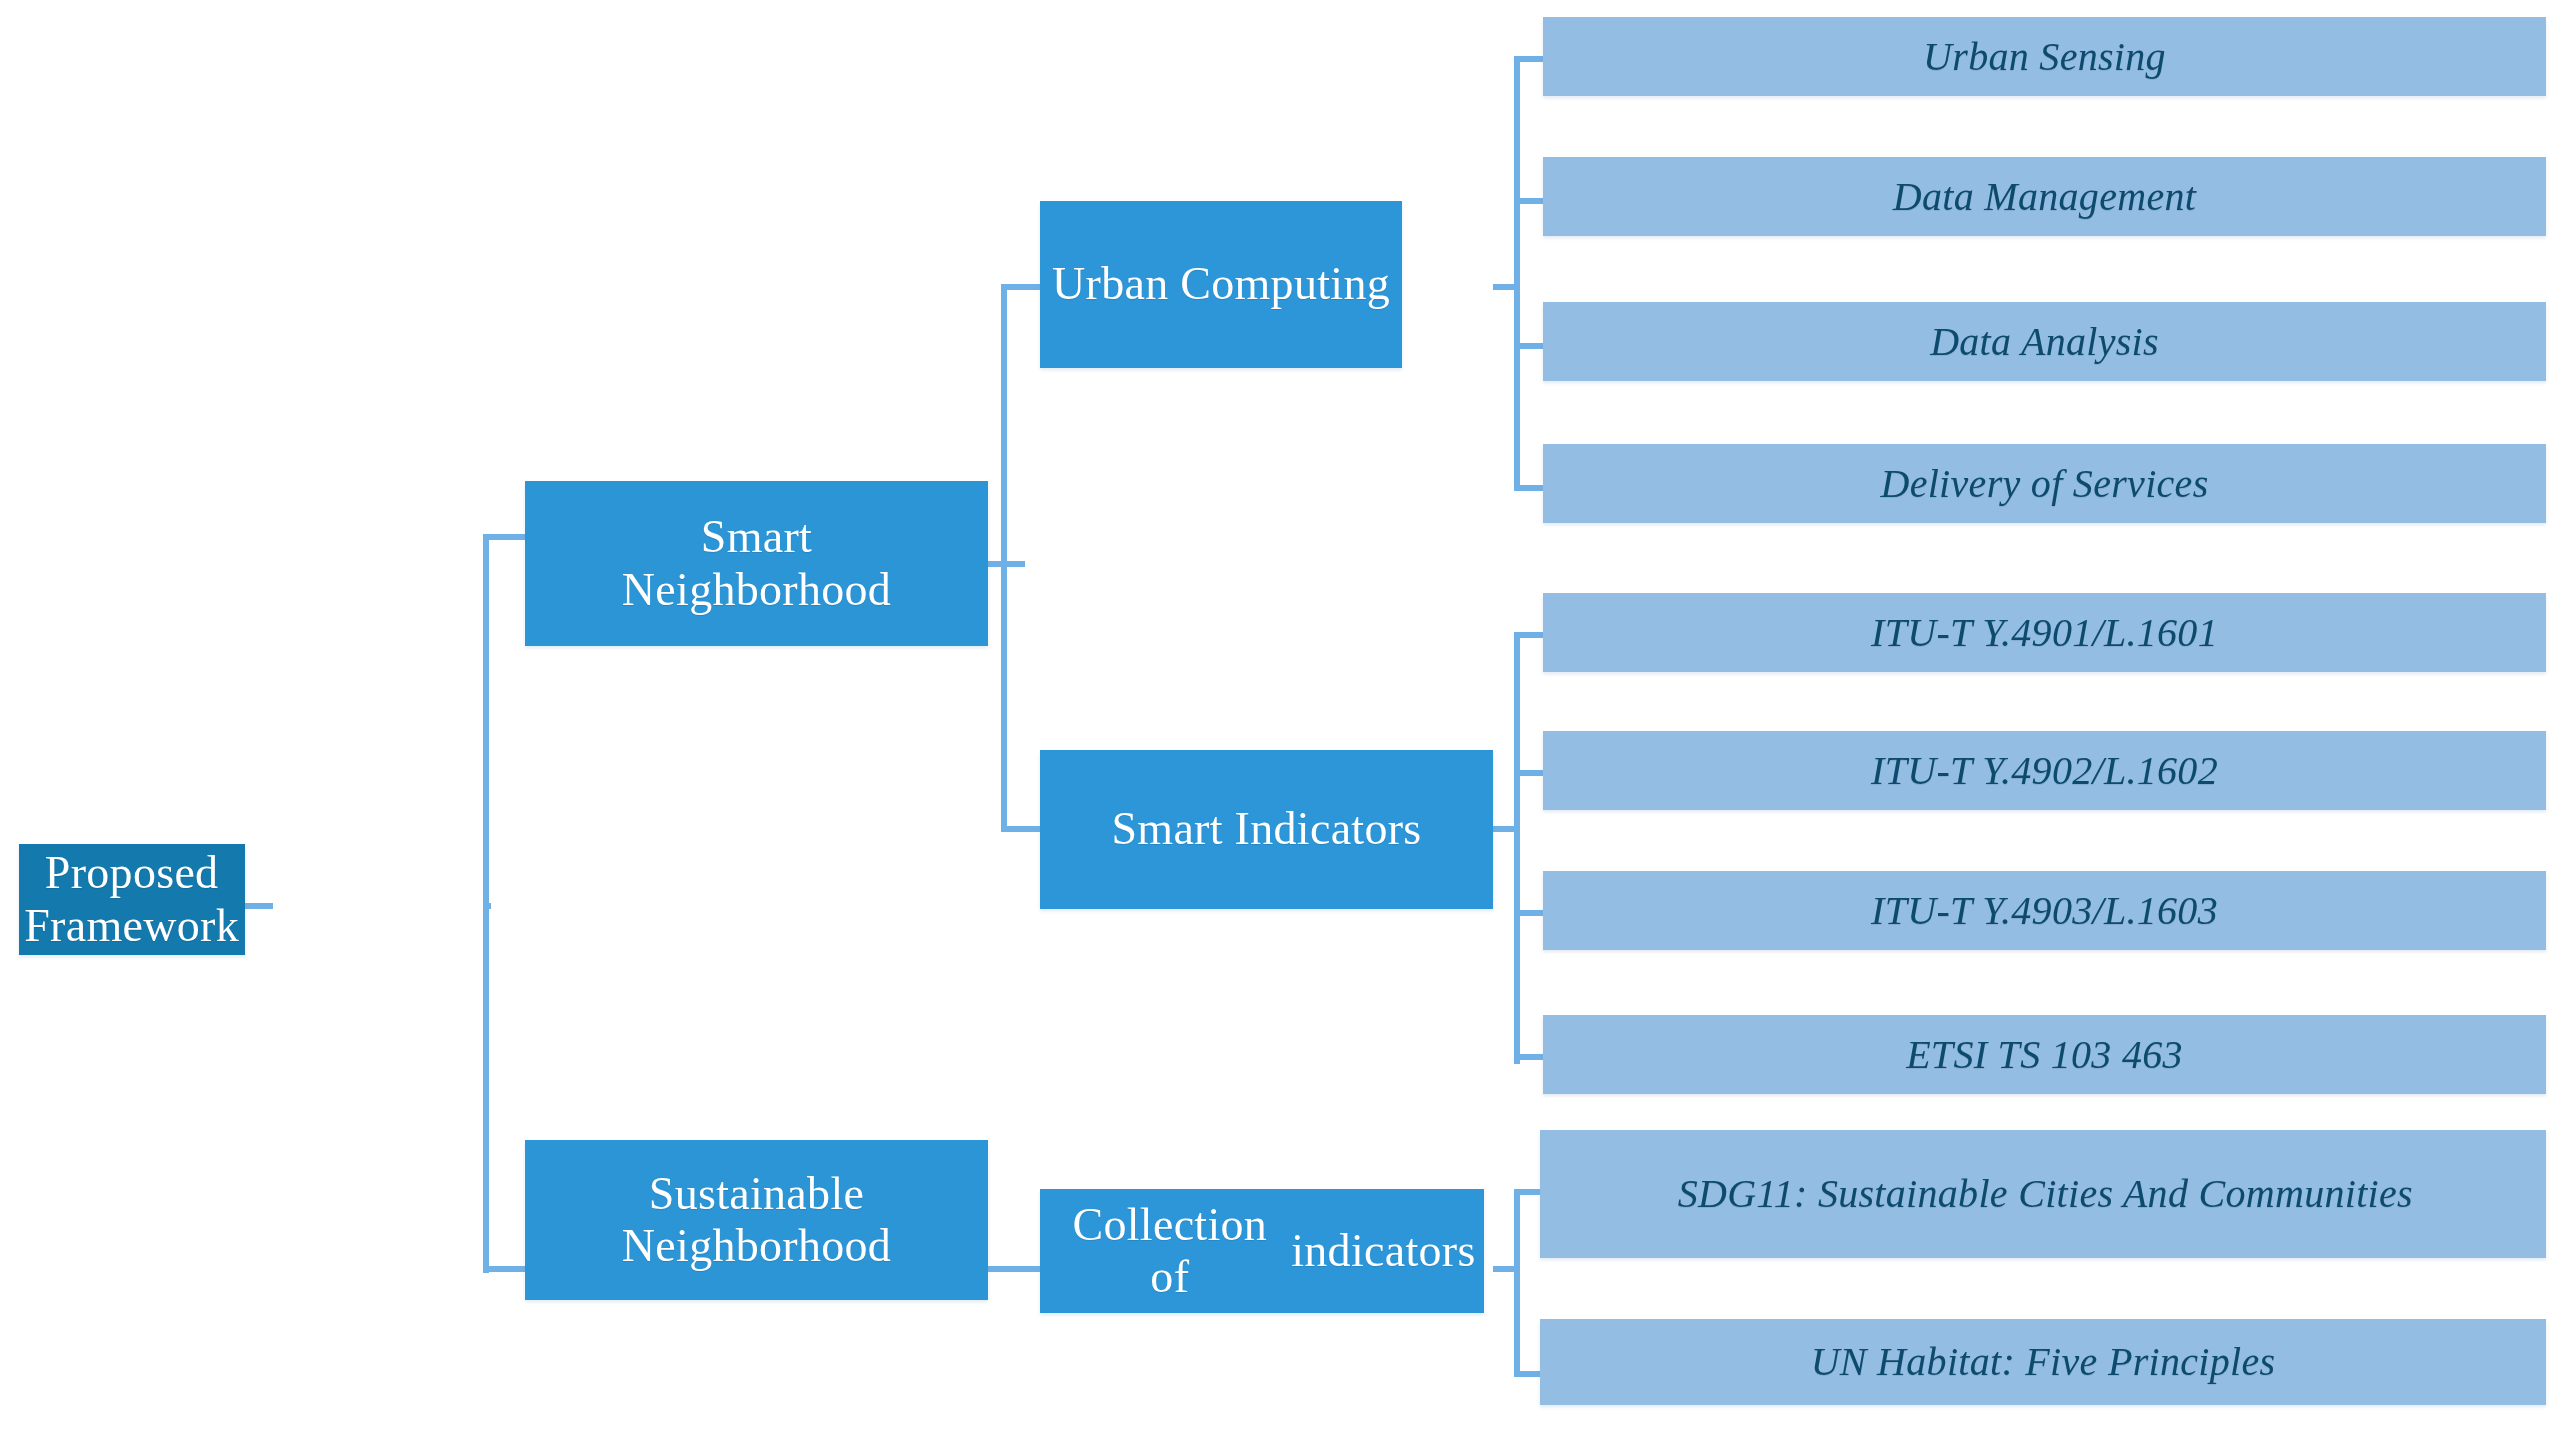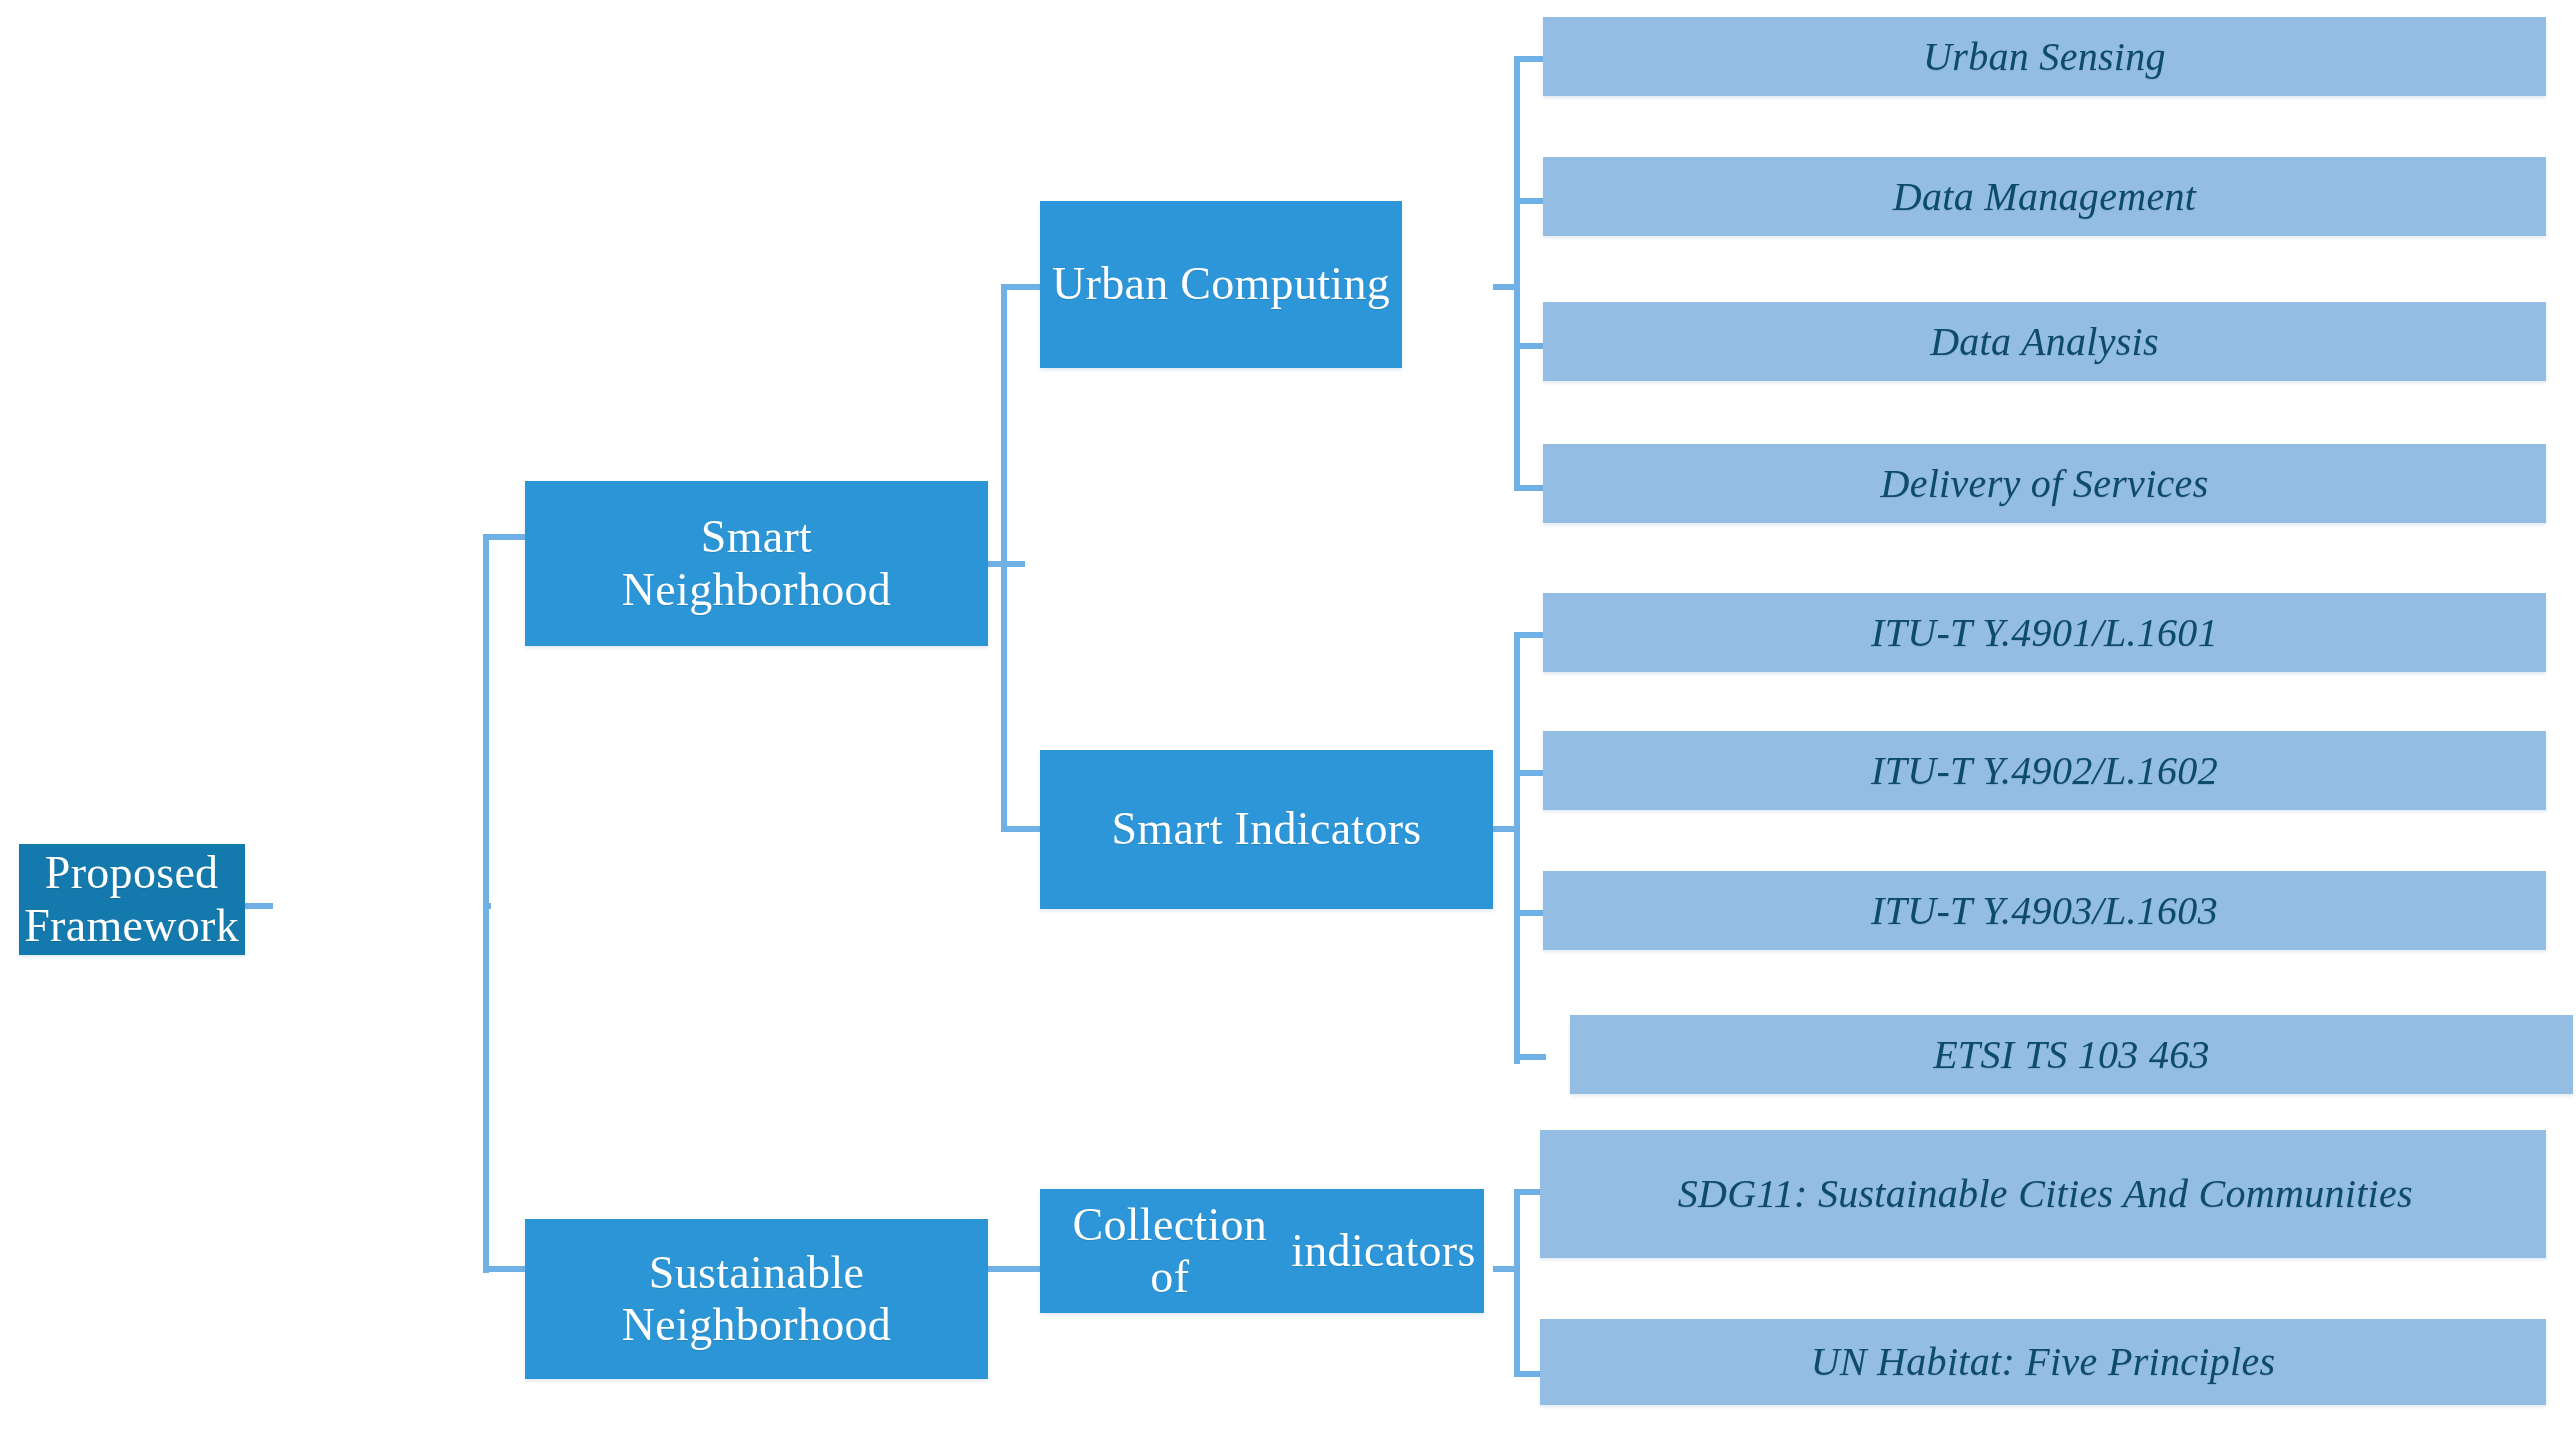--- a/index.html
+++ b/index.html
@@ -131,25 +131,25 @@
 
   <div class="node leaf softshadow" style="left:1543px; top:593px; width:1003px; height:79px;">
     <span>ITU-T Y.4901/L.1601</span>
   </div>
   <div class="node leaf softshadow" style="left:1543px; top:731px; width:1003px; height:79px;">
     <span>ITU-T Y.4902/L.1602</span>
   </div>
   <div class="node leaf softshadow" style="left:1543px; top:871px; width:1003px; height:79px;">
     <span>ITU-T Y.4903/L.1603</span>
   </div>
-  <div class="node leaf softshadow" style="left:1543px; top:1015px; width:1003px; height:79px;margin-left:27px;">
+  <div class="node leaf softshadow" style="left:1543px; top:1015px; width:1003px; height:79px;">
     <span>ETSI TS 103 463</span>
   </div>
 
-  <div class="node mid softshadow" style="left:525px; top:1219px; width:463px; height:160px; flex-direction:column;">
+  <div class="node mid softshadow" style="left:525px; top:1140px; width:463px; height:160px; flex-direction:column;">
     <span>Sustainable</span>
     <span>Neighborhood</span>
   </div>
 
   <div class="node mid2 softshadow" style="left:1040px; top:1189px; width:444px; height:124px; flex-direction:row;">
     <span>Collection of</span>
     <span>indicators</span>
   </div>
 
   <div class="node leaf softshadow" style="left:1540px; top:1130px; width:1006px; height:128px; line-height:1.2;padding-left:13px;">

